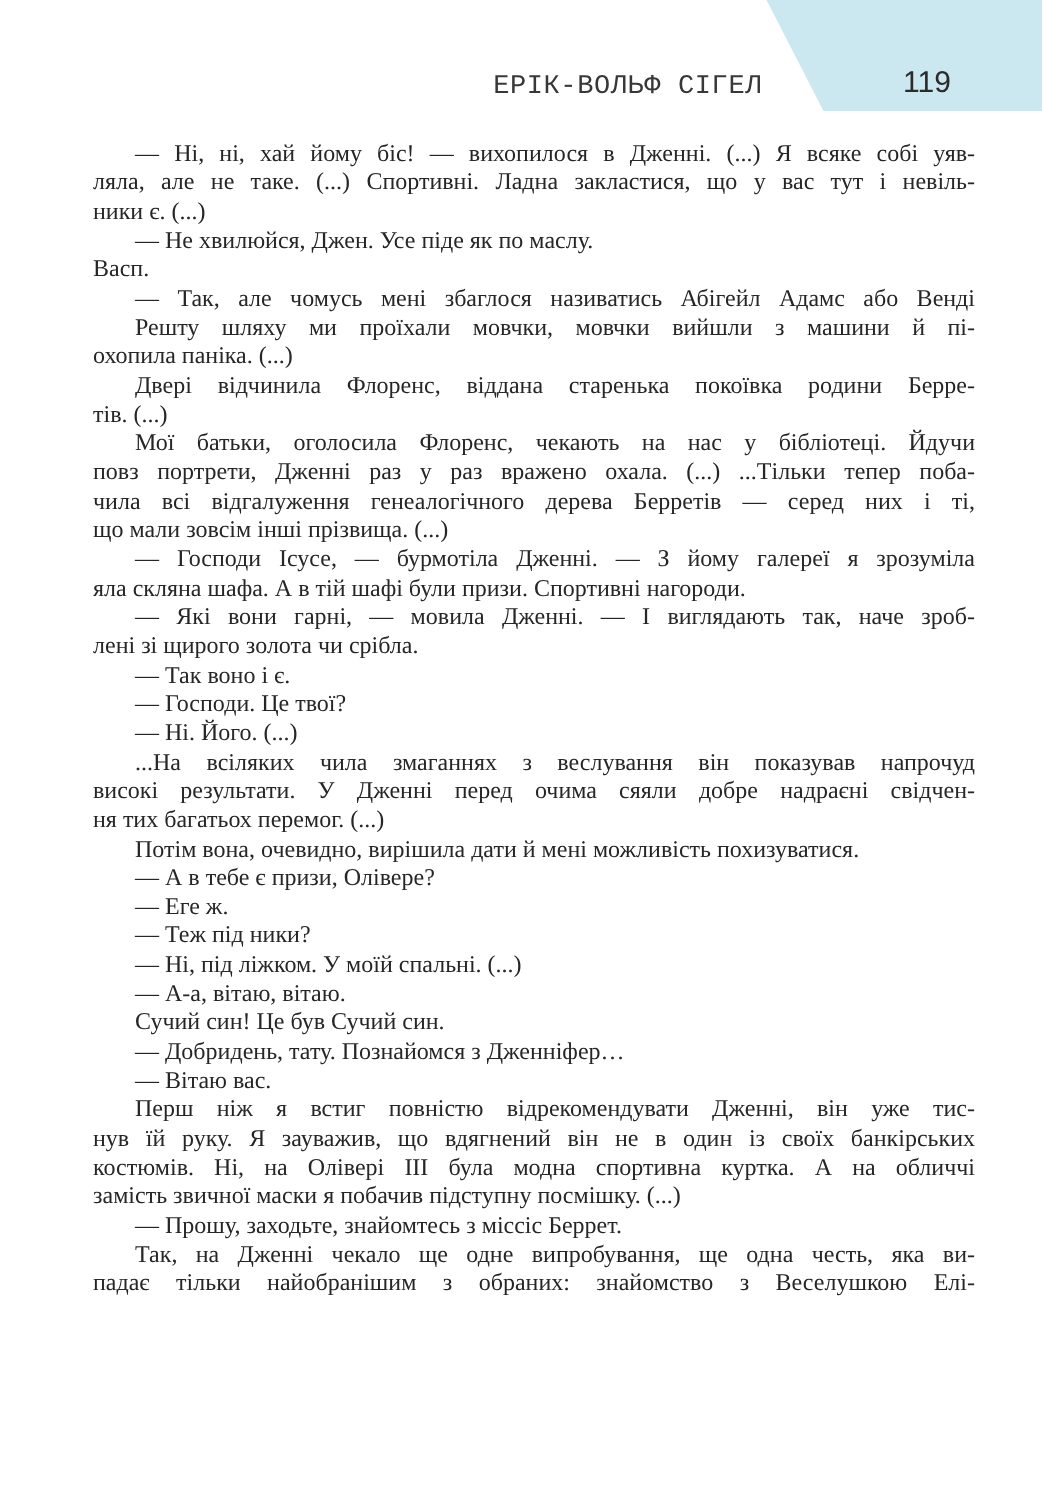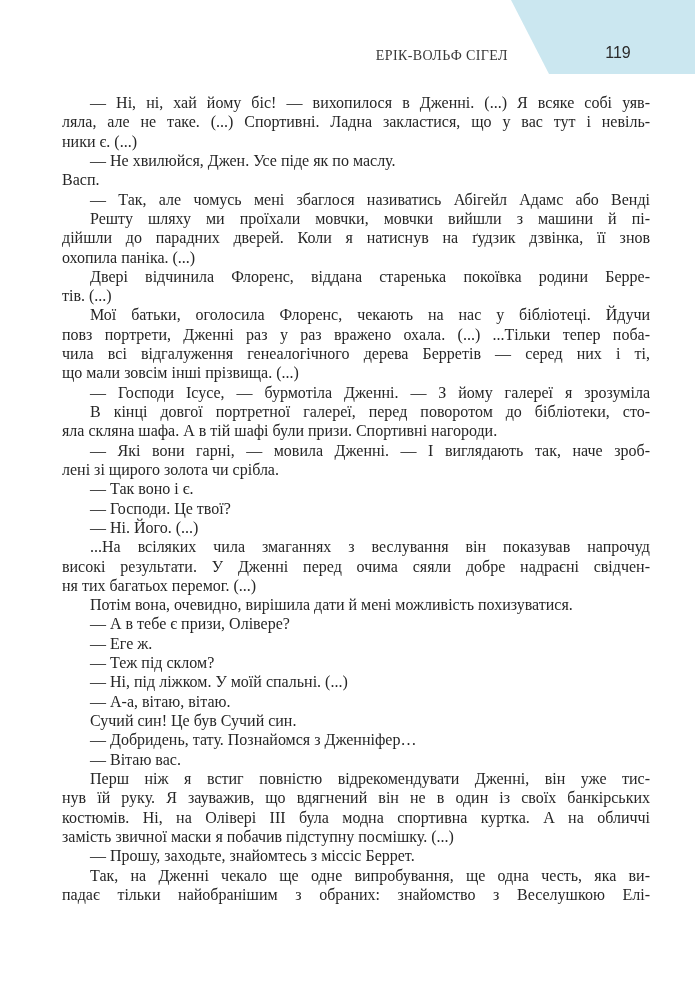--- a/index.html
+++ b/index.html
@@ -23,34 +23,34 @@
     width: 695px;
     height: 74px;
     background: #cbe7f0;
     -webkit-clip-path: polygon(511px 0, 695px 0, 695px 74px, 549px 74px);
     clip-path: polygon(511px 0, 695px 0, 695px 74px, 549px 74px);
   }
   .running-title {
     position: absolute;
     top: 48px;
     right: 187px;
-    font-family: Liberation Serif, serif;
-    font-size: 14px;
+    font-family: Liberation Mono, monospace;
+    font-size: 18px;
     letter-spacing: 0.4px;
     color: #383838;
     white-space: nowrap;
   }
   .page-number {
     position: absolute;
     top: 44px;
     left: 576px;
     width: 84px;
     text-align: center;
     font-family: "Liberation Sans", sans-serif;
-    font-size: 16px;
+    font-size: 20px;
     color: #2b2b2b;
   }
   .body-text {
     position: absolute;
     left: 62px;
     top: 93px;
     width: 588px;
     font-size: 16px;
     line-height: 19.32px;
     color: #262626;
@@ -81,43 +81,41 @@
   <div class="page-number">119</div>
 
   <div class="body-text">
       <div class="line indent just">— Ні, ні, хай йому біс! — вихопилося в Дженні. (...) Я всяке собі уяв-</div>
       <div class="line just">ляла, але не таке. (...) Спортивні. Ладна закластися, що у вас тут і невіль-</div>
       <div class="line">ники є. (...)</div>
       <div class="line indent">— Не хвилюйся, Джен. Усе піде як по маслу.</div>
       <div class="line">Васп.</div>
       <div class="line indent just">— Так, але чомусь мені збаглося називатись Абігейл Адамс або Венді</div>
       <div class="line indent just">Решту шляху ми проїхали мовчки, мовчки вийшли з машини й пі-</div>
-      <div class="line just">дійшли до парадних дверей. Коли я натиснув на ґудзик дзвінка, її знов</div>
       <div class="line">охопила паніка. (...)</div>
       <div class="line indent just">Двері відчинила Флоренс, віддана старенька покоївка родини Берре-</div>
       <div class="line">тів. (...)</div>
       <div class="line indent just">Мої батьки, оголосила Флоренс, чекають на нас у бібліотеці. Йдучи</div>
       <div class="line just">повз портрети, Дженні раз у раз вражено охала. (...) ...Тільки тепер поба-</div>
       <div class="line just">чила всі відгалуження генеалогічного дерева Берретів — серед них і ті,</div>
       <div class="line">що мали зовсім інші прізвища. (...)</div>
       <div class="line indent just">— Господи Ісусе, — бурмотіла Дженні. — З йому галереї я зрозуміла</div>
-      <div class="line indent just">В кінці довгої портретної галереї, перед поворотом до бібліотеки, сто-</div>
       <div class="line">яла скляна шафа. А в тій шафі були призи. Спортивні нагороди.</div>
       <div class="line indent just">— Які вони гарні, — мовила Дженні. — І виглядають так, наче зроб-</div>
       <div class="line">лені зі щирого золота чи срібла.</div>
       <div class="line indent">— Так воно і є.</div>
       <div class="line indent">— Господи. Це твої?</div>
       <div class="line indent">— Ні. Його. (...)</div>
       <div class="line indent just">...На всіляких чила змаганнях з веслування він показував напрочуд</div>
       <div class="line just">високі результати. У Дженні перед очима сяяли добре надраєні свідчен-</div>
       <div class="line">ня тих багатьох перемог. (...)</div>
       <div class="line indent">Потім вона, очевидно, вирішила дати й мені можливість похизуватися.</div>
       <div class="line indent">— А в тебе є призи, Олівере?</div>
       <div class="line indent">— Еге ж.</div>
-      <div class="line indent">— Теж під склом?</div>
+      <div class="line indent">— Теж під ники?</div>
       <div class="line indent">— Ні, під ліжком. У моїй спальні. (...)</div>
       <div class="line indent">— А-а, вітаю, вітаю.</div>
       <div class="line indent">Сучий син! Це був Сучий син.</div>
       <div class="line indent">— Добридень, тату. Познайомся з Дженніфер…</div>
       <div class="line indent">— Вітаю вас.</div>
       <div class="line indent just">Перш ніж я встиг повністю відрекомендувати Дженні, він уже тис-</div>
       <div class="line just">нув їй руку. Я зауважив, що вдягнений він не в один із своїх банкірських</div>
       <div class="line just">костюмів. Ні, на Олівері III була модна спортивна куртка. А на обличчі</div>
       <div class="line">замість звичної маски я побачив підступну посмішку. (...)</div>
       <div class="line indent">— Прошу, заходьте, знайомтесь з міссіс Беррет.</div>

